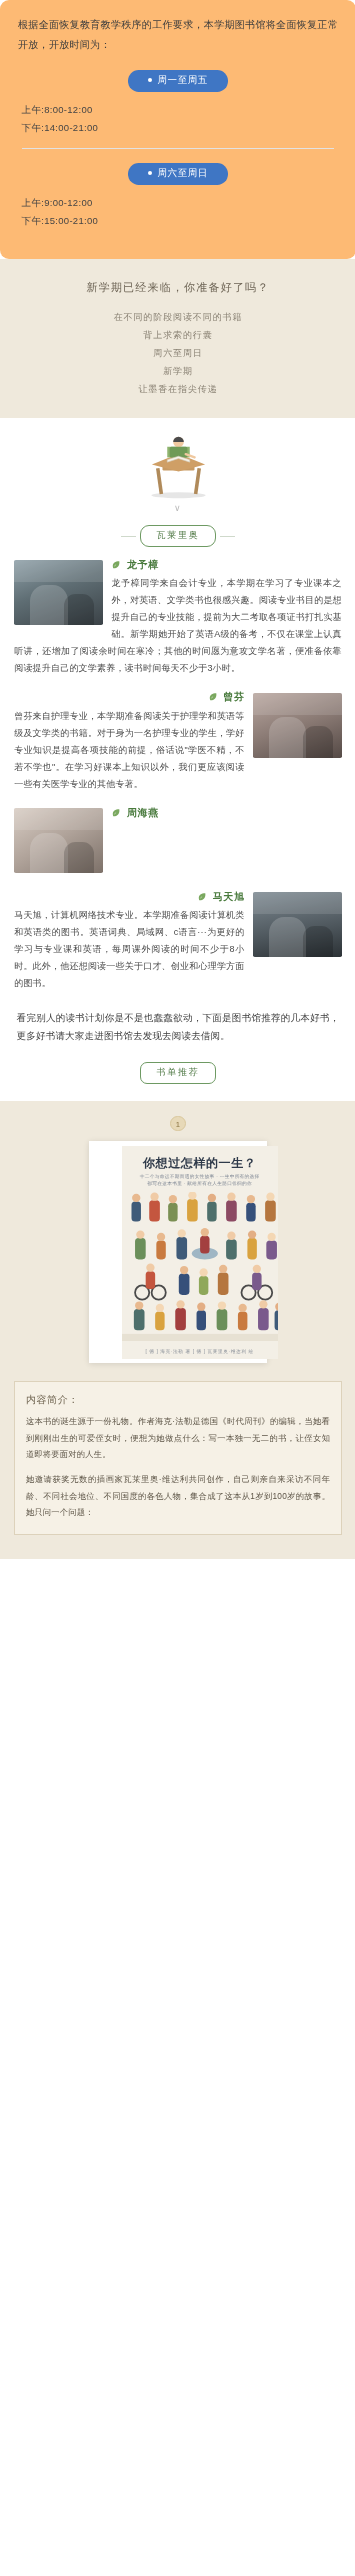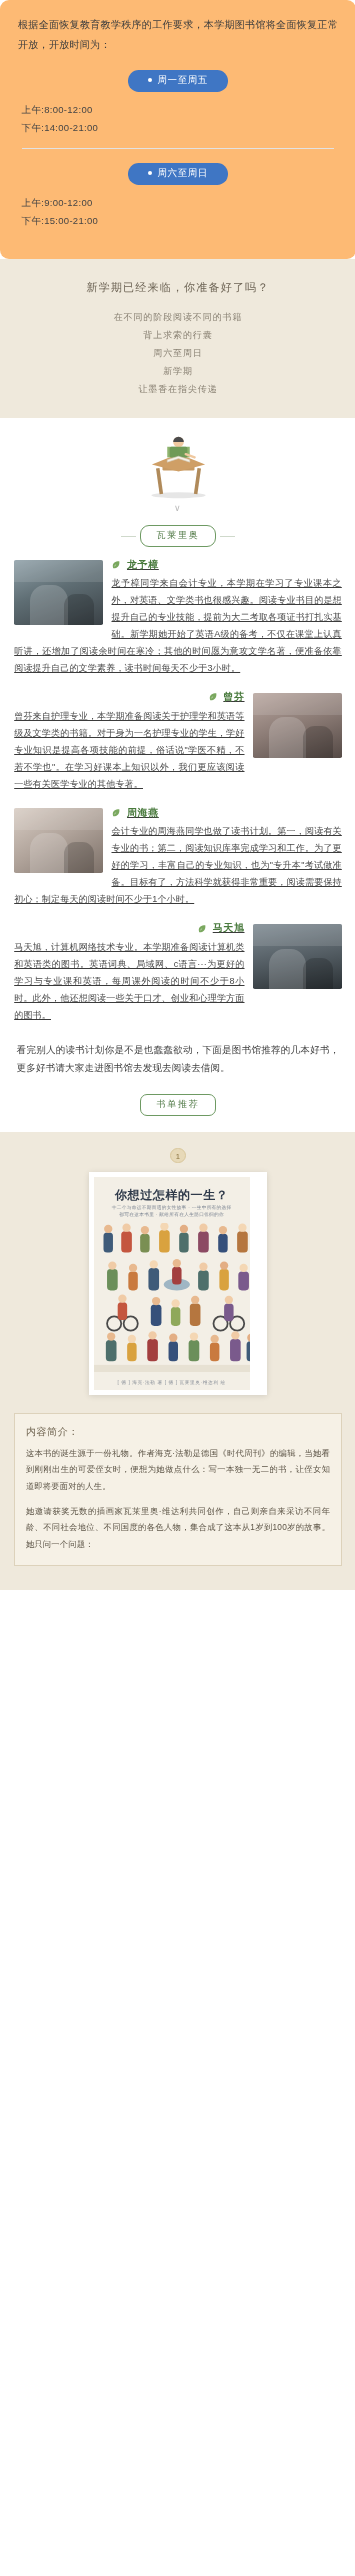--- a/index.html
+++ b/index.html
@@ -116,21 +116,21 @@
     content: "";
     position: absolute;
     top: 50%;
     width: 15.4px; height: 0.6px;
     background: #cfd9cb;
   }
   .chip:before { left: -20px; }
   .chip:after { right: -20px; }
 
   
-  .persons { padding: 0 14.2px 0 14.2px; background: #fff; text-decoration: underline; }
+  .persons { padding: 0 14.2px 0 14.2px; background: #fff; }
   .person { margin-bottom: 13px; }
   .p-head {
     display: flex;
     align-items: center;
     gap: 6px;
     margin-bottom: 3.6px;
   }
   .p-head.right { justify-content: flex-end; }
   .leaf {
     width: 9.5px; height: 9.5px;
@@ -224,20 +224,21 @@
     margin: 0 auto;
     background: #fff;
     padding: 4.7px;
     box-shadow: 0 1.2px 6px rgba(0,0,0,0.12);
   }
   .cover {
     width: 156px; height: 213px;
     background: #f3efe6;
     position: relative;
     overflow: hidden;
+    margin-left: 28px;
   }
   .cover-title {
     position: absolute;
     top: 9.5px; left: 0; right: 0;
     text-align: center;
     font-size: 12px;
     color: #2f3a4a;
     letter-spacing: 0.6px;
     font-weight: bold;
   }
@@ -394,21 +395,20 @@
         <div class="ph-shape2"></div>
       </div>
       <div class="p-head">
         <span class="leaf">
           <svg width="9.5" height="9.5" viewBox="0 0 16 16">
               <path d="M14 2C7 2 3 5 3 10c0 2 1 4 1 4s1-5 5-7c-2 3-5 4-5 7 7 0 11-4 10-12z" fill="#7aa85f"></path>
             </svg>
         </span>
         <span class="p-name">周海燕</span>
       </div>
-      <div class="p-body">会计专业的周海燕同学也做了读书计划。第一，阅读有关专业的书；第二，阅读知识库率完成学习和工作。为了更好的学习，丰富自己的专业知识，也为"专升本"考试做准备。目标有了，方法科学就获得非常重要，阅读需要保持初心；制定每天的阅读时间不少于1个小时。</div>
       <div class="clear"></div>
     </article>
 
     <article class="person">
       <div class="photo right ph-d">
         <div class="ph-shape3"></div>
         <div class="ph-shape1"></div>
         <div class="ph-shape2"></div>
       </div>
       <div class="p-head right">

